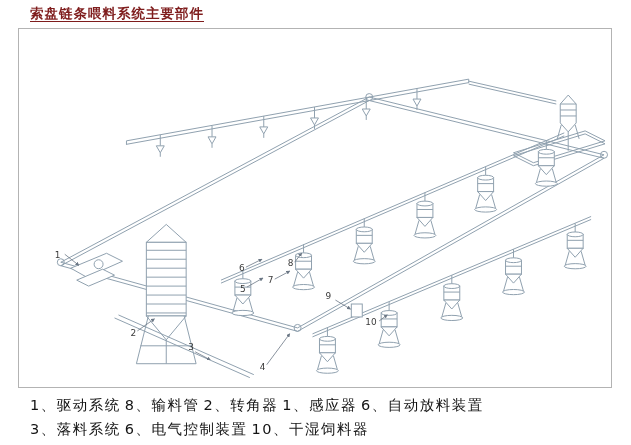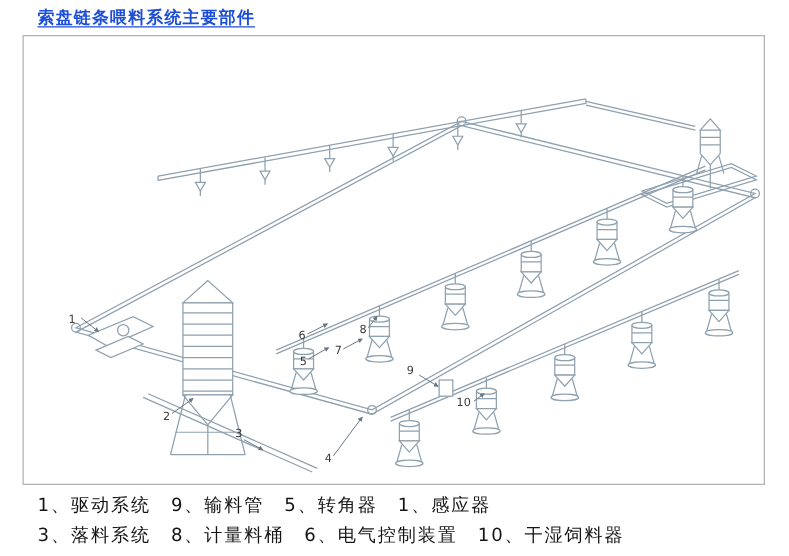--- a/index.html
+++ b/index.html
@@ -5,37 +5,37 @@
   html,body{margin:0;padding:0;background:#ffffff;}
   .page{
     position:relative;
     width:631px;height:445px;
     background:#ffffff;
     font-family:"DejaVu Sans",sans-serif;
     overflow:hidden;
   }
   .doc-title{
     position:absolute;left:30px;top:5px;
-    font-size:13.5px;font-weight:700;color:#1d4ed8;
+    font-size:13.5px;font-weight:700;color:#7f1d1d;
     text-decoration:underline;text-underline-offset:3px;
     letter-spacing:1px;
   }
   .figure-box{
     position:absolute;left:18px;top:28px;
     width:594px;height:360px;
     border:1px solid #b3b3b3;
     background:#ffffff;
     box-sizing:border-box;
   }
   .figure-box svg{display:block;width:100%;height:100%;}
   .legend{
     position:absolute;left:30px;top:393px;
     color:#141414;font-size:14.5px;letter-spacing:1.5px;
   }
-  .legend-row{display:flex;gap:16px;line-height:24px;white-space:nowrap;}
+  .legend-row{display:flex;gap:4px;line-height:24px;white-space:nowrap;}
   .diagram-line{stroke:#8fa0ae;fill:none;stroke-width:1;}
   .callout-text{fill:#3a3a3a;font-size:9px;stroke:none;font-family:"DejaVu Sans",sans-serif;}
 </style>
 </head>
 <body>
 
 <div class="page">
 
   <div class="doc-title">索盘链条喂料系统主要部件</div>
 
@@ -197,25 +197,25 @@
           <text class="callout-text" x="348" y="297">10</text>
         </g>
 
       </g>
     </svg>
   </div>
 
   <div class="legend">
     <div class="legend-row">
       <span>1、驱动系统</span>
-      <span>9、输料管</span>
-      <span>5、转角器</span>
+      <span>8、输料管</span>
+      <span>2、转角器</span>
       <span>1、感应器</span>
+      <span>6、自动放料装置</span>
     </div>
     <div class="legend-row">
       <span>3、落料系统</span>
-      <span>8、计量料桶</span>
       <span>6、电气控制装置</span>
       <span>10、干湿饲料器</span>
     </div>
   </div>
 
 </div>
 
 </body></html>

